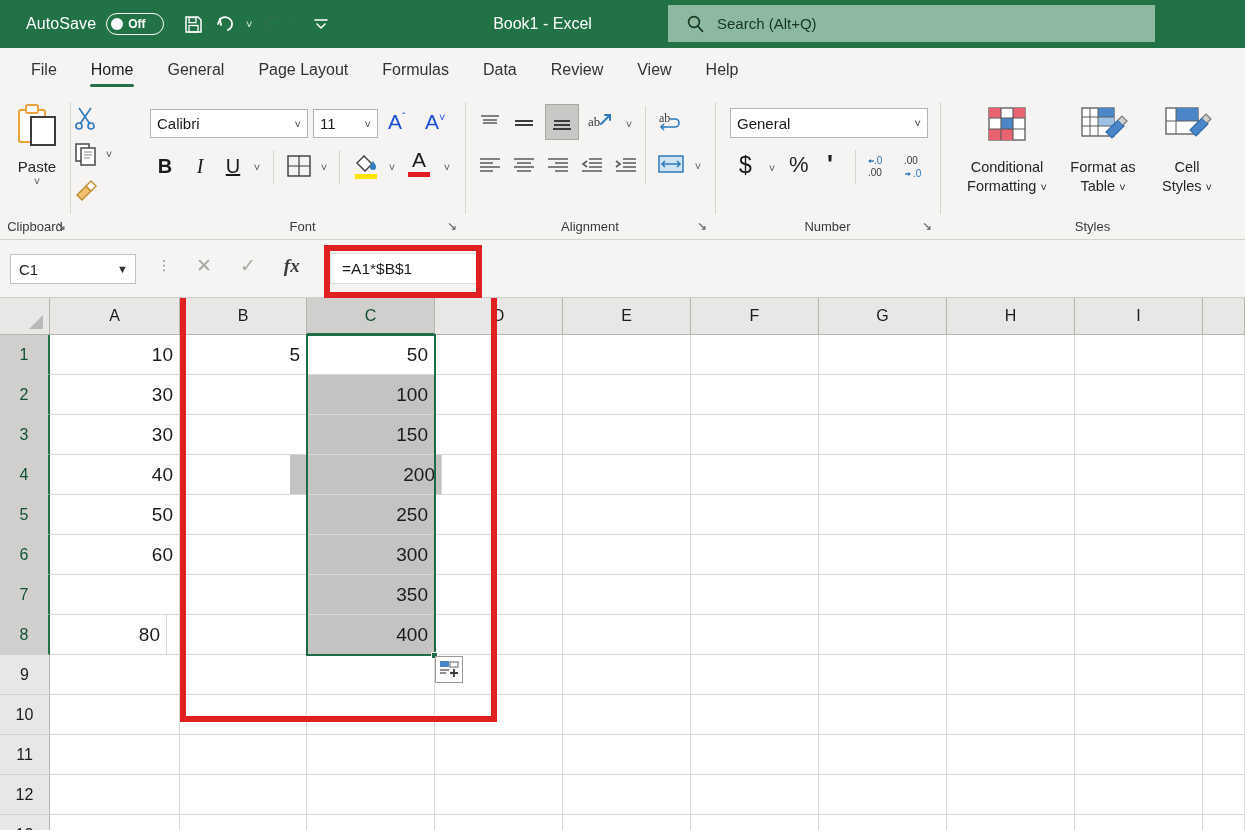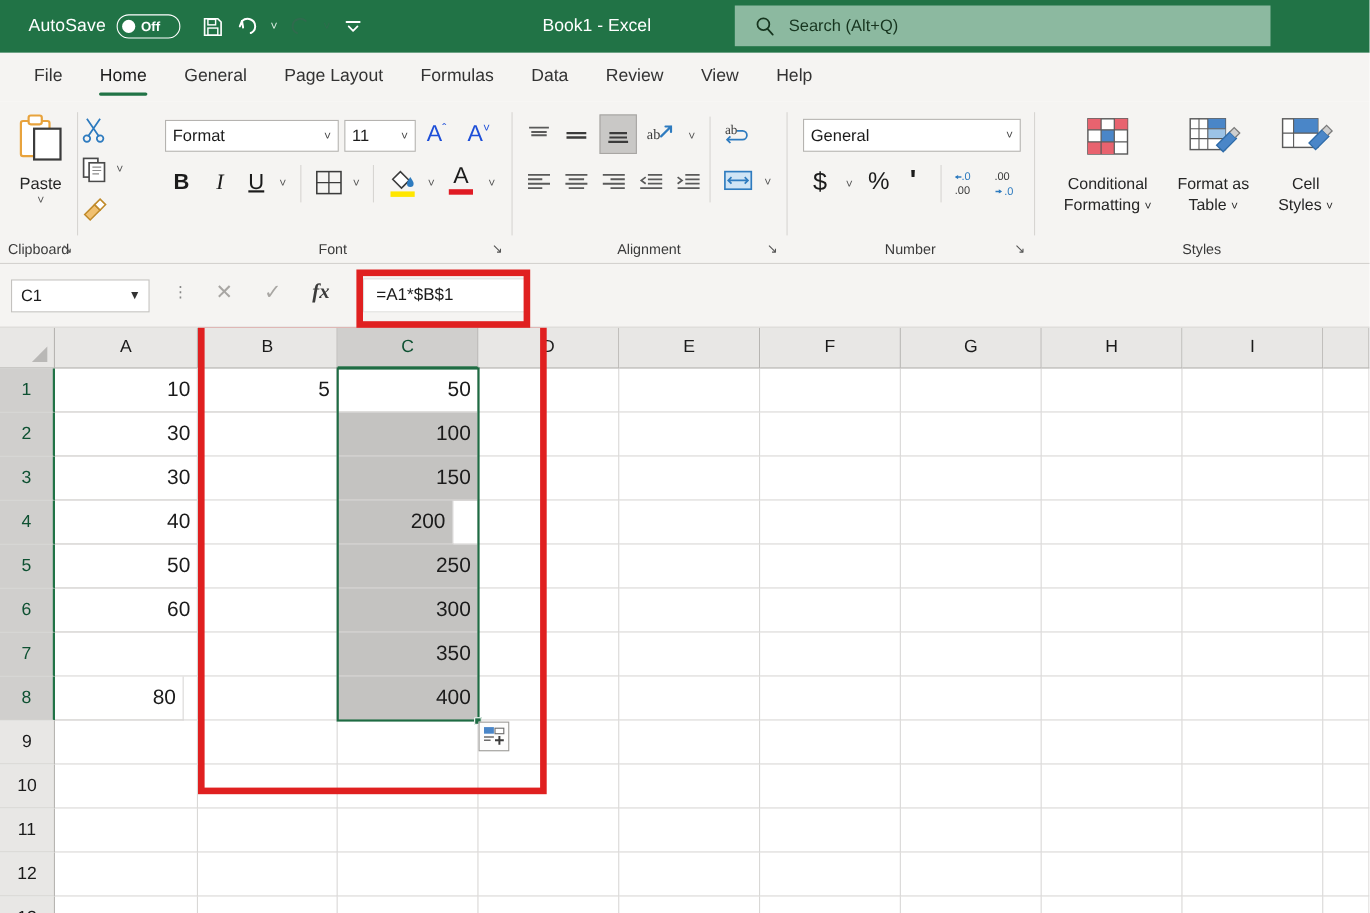--- a/index.html
+++ b/index.html
@@ -285,21 +285,21 @@
       <svg width="26" height="24" viewBox="0 0 26 24">
           <path d="M3 17l9-9 5 5-9 9-5-5z" fill="#f0c070" stroke="#c08a2a" stroke-width="1.4"></path>
           <path d="M12 8l5-5 5 5-5 5-5-5z" fill="#fff" stroke="#c08a2a" stroke-width="1.4"></path>
         </svg>
     </div>
   </div>
   <div class="group-div" style="left:70px;"></div>
 
   <div class="group" id="g-font">
     <div class="fontname">
-      <span>Format</span>
+      <span>Calibri</span>
       <span class="sel-car">˅</span>
     </div>
     <div class="fontsize">
       <span>11</span>
       <span class="sel-car">˅</span>
     </div>
     <div class="grow-a" style="left:248px; top:18px;">A<span style="font-size:11px; vertical-align:super;">ˆ</span></div>
     <div class="grow-a" style="left:285px; top:18px;">A<span style="font-size:11px; vertical-align:super;">˅</span></div>
 
     <div class="fbtn" style="left:12px; top:60px; width:26px; height:28px; font-size:20px; font-weight:bold; color:#1b1b1b;">
@@ -741,21 +741,21 @@
 
   <div class="cell" style="left:307px; top:37px;  width:128px;">
       <span>50</span>
     </div>
   <div class="cell hl" style="left:307px; top:77px;  width:128px;">
       <span>100</span>
     </div>
   <div class="cell hl" style="left:307px; top:117px; width:128px;">
       <span>150</span>
     </div>
-  <div class="cell hl" style="left:307px; top:157px; width:105px;text-align:right;">
+  <div class="cell hl" style="left:290px; top:157px; width:152px;text-align:right;">
       <span>200</span>
     </div>
   <div class="cell hl" style="left:307px; top:197px; width:128px;">
       <span>250</span>
     </div>
   <div class="cell hl" style="left:307px; top:237px; width:128px;">
       <span>300</span>
     </div>
   <div class="cell hl" style="left:307px; top:277px; width:128px;">
       <span>350</span>

